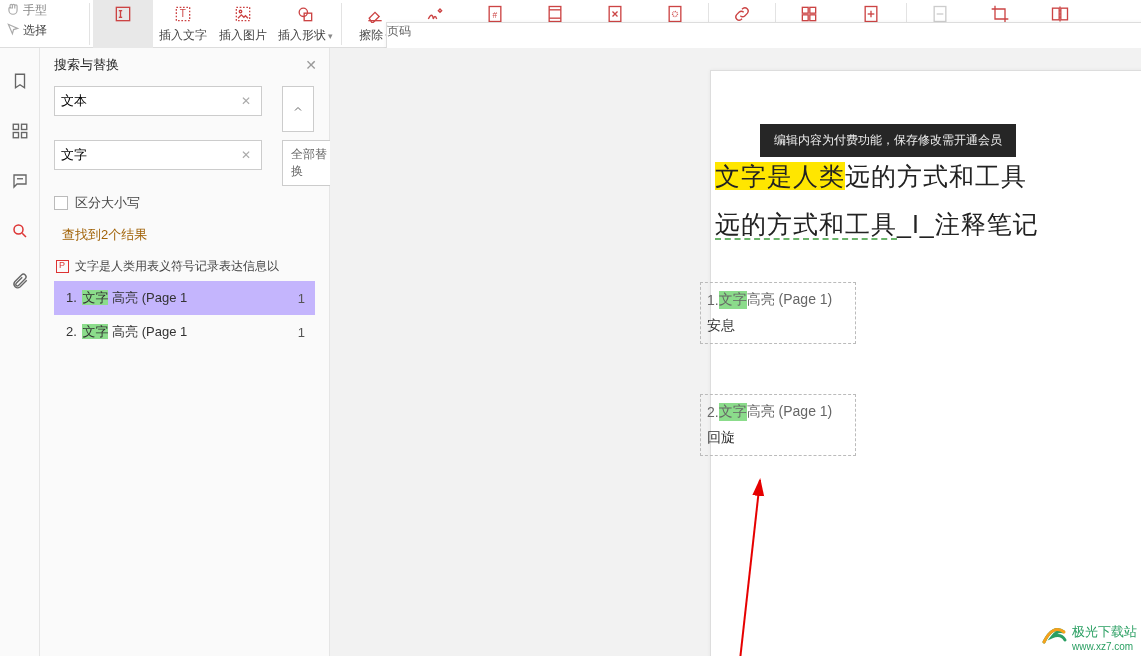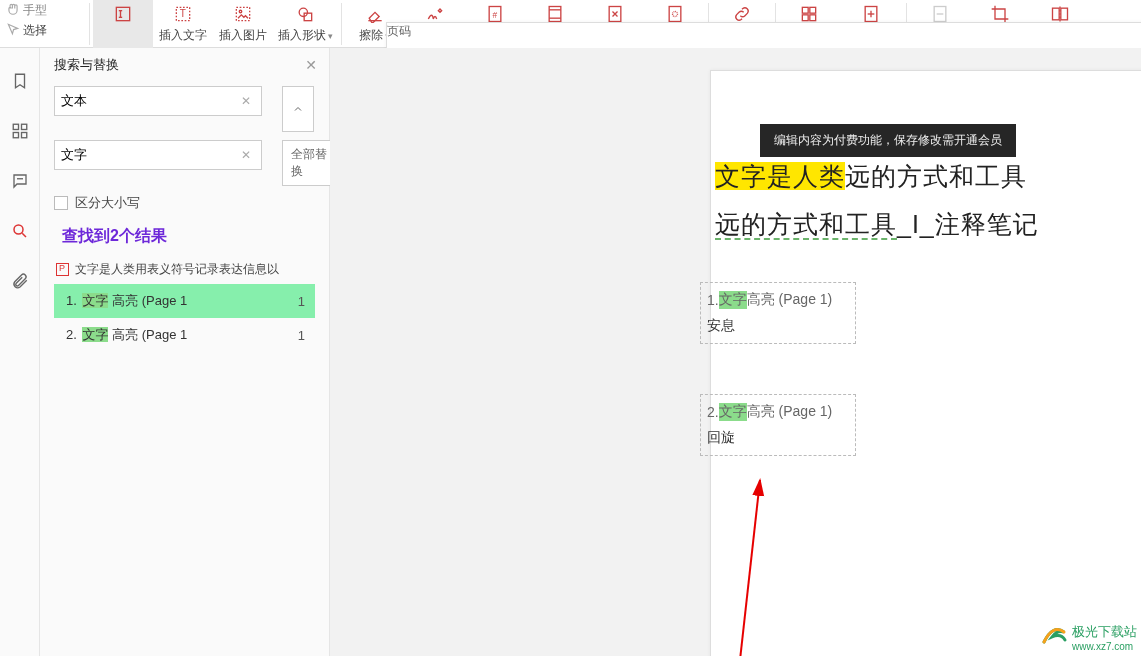--- a/index.html
+++ b/index.html
@@ -176,24 +176,23 @@
   color: #444;
 }
 .chk .box {
   width: 14px; height: 14px;
   border: 1px solid #bbb;
   margin-right: 7px;
   background: #fff;
 }
 
 .result-count {
-  font-size: 16px;
-  color: #6d28d9;
+  font-size: 13px;
+  color: #a16207;
   padding: 6px 2px 8px 8px;
-  font-weight: bold;
 }
 
 .doc-title-row {
   display: flex;
   align-items: center;
   padding: 6px 2px;
   font-size: 12px;
   color: #444;
 }
 .red-sq {
@@ -214,21 +213,21 @@
 .doc-title-row .page { color: #666; margin-left: 6px; }
 
 .result-item {
   display: flex;
   align-items: center;
   padding: 8px 4px 8px 12px;
   font-size: 13px;
   color: #333;
   cursor: pointer;
 }
-.result-item.active { background: #86efac; }
+.result-item.active { background: #c4b5fd; }
 .result-item .num { margin-right: 2px; }
 .hl {
   background: #8bdc8b;
 }
 .result-item .main-text { flex: 1; }
 .result-item .count { color: #555; margin-left: 6px; padding-right: 6px; }
 
 
 .canvas {
   flex: 1;

